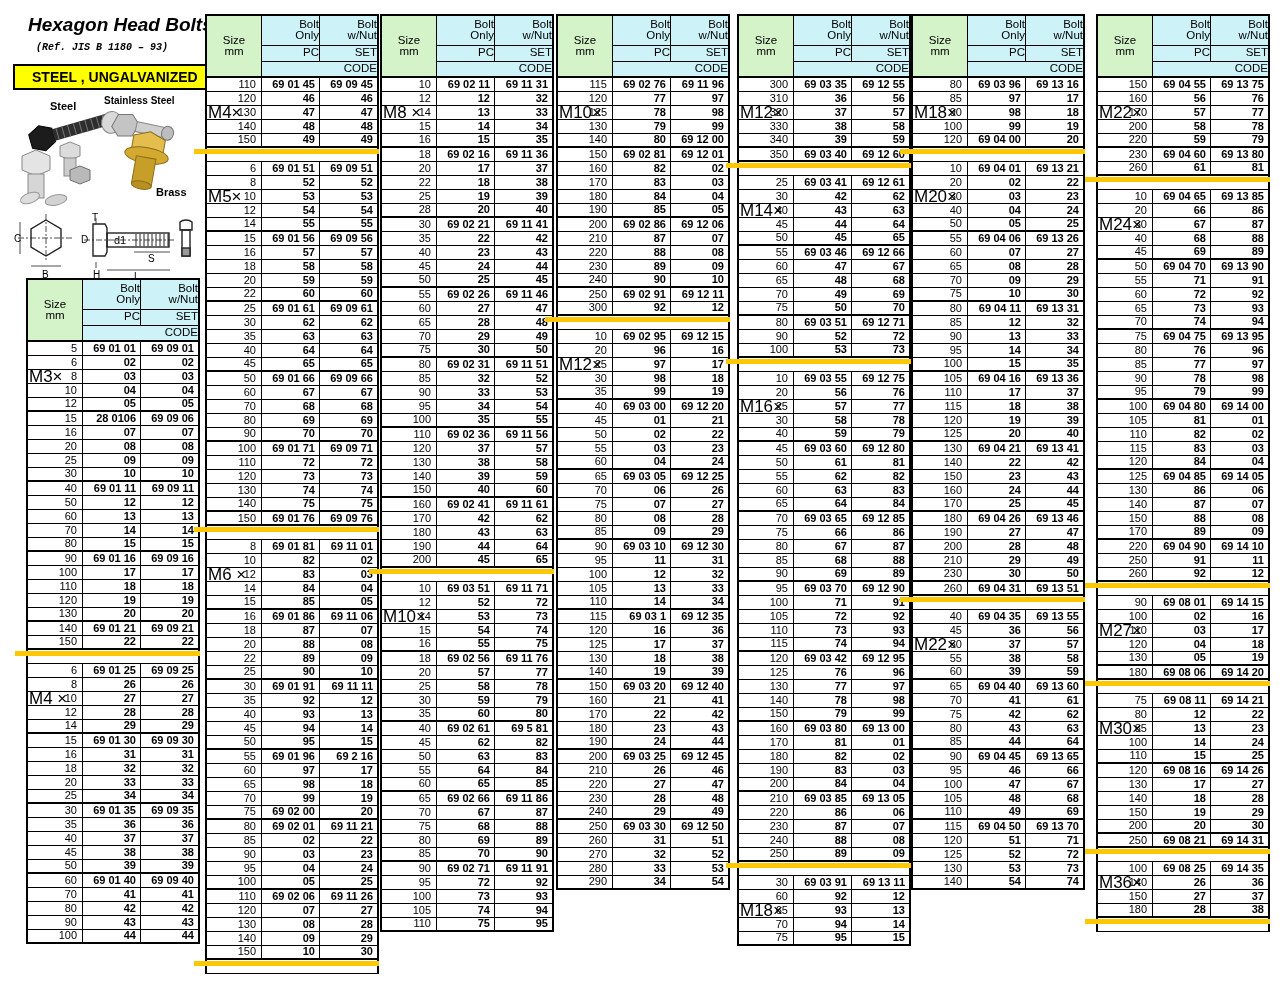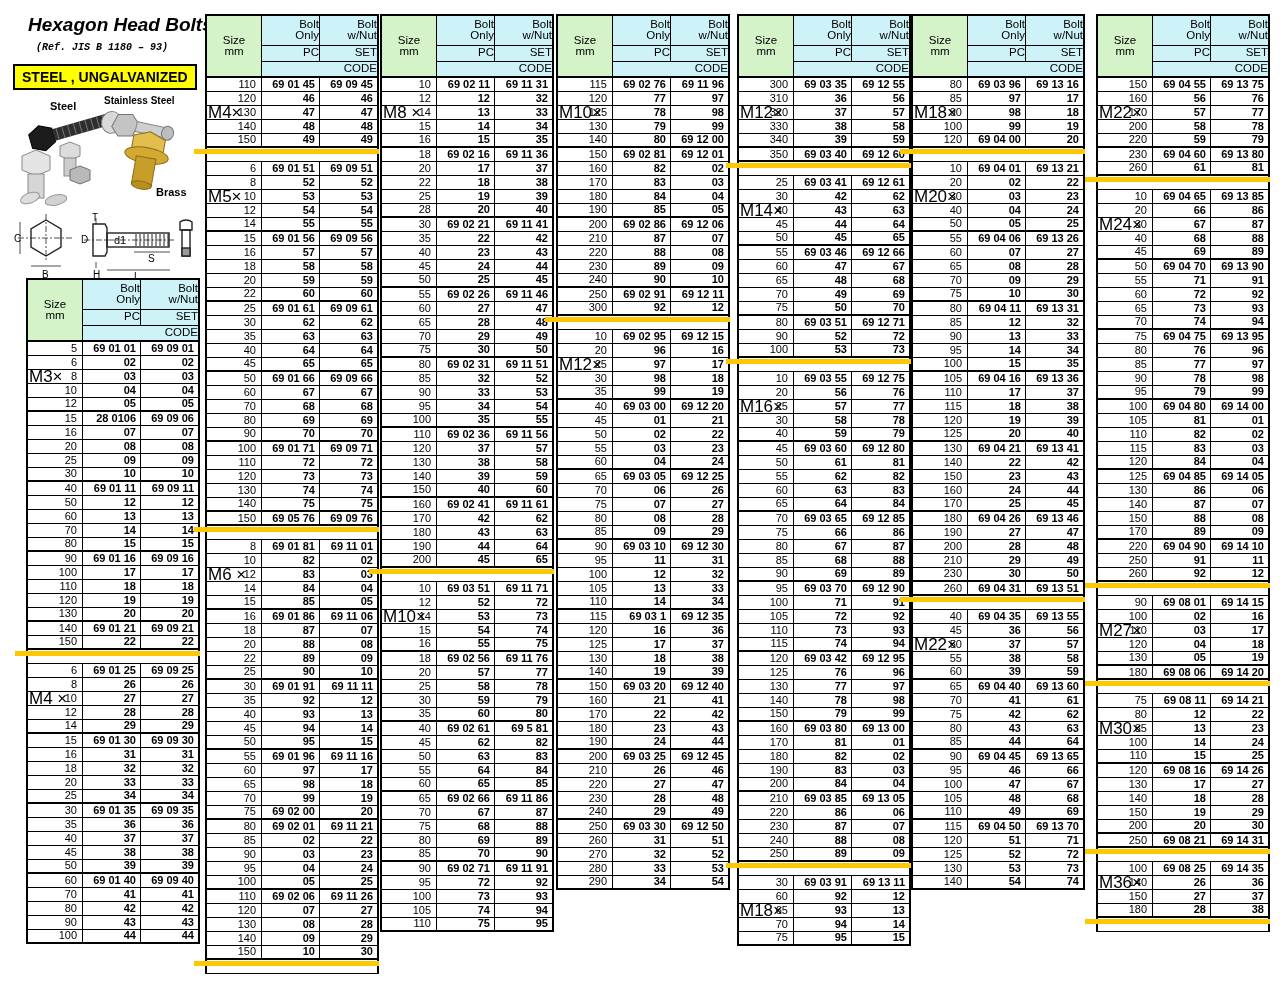--- a/index.html
+++ b/index.html
@@ -4,21 +4,21 @@
 <style>
   html,body{margin:0;padding:0;}
   body{
     width:1286px;height:984px;position:relative;background:#ffffff;color:#000;
     font-family:"Liberation Sans", sans-serif;overflow:hidden;
   }
   .title{position:absolute;left:28px;top:14px;font-style:italic;font-weight:bold;font-size:19px;}
   .subtitle{position:absolute;left:36px;top:42px;font-style:italic;font-weight:bold;font-size:10px;font-family:Liberation Mono, monospace;}
   .banner{
     position:absolute;left:13px;top:64px;background:var(--banner,#ffff00);
-    border:2px solid #000;font-weight:bold;font-size:14px;padding:3px 7px;white-space:nowrap;
+    border:2px solid #000;font-weight:bold;font-size:14px;padding:3px 17px;white-space:nowrap;
   }
   .photos{position:absolute;left:8px;top:94px;}
   .diagram{position:absolute;left:8px;top:212px;}
   .bolt-table{
     position:absolute;border-collapse:collapse;table-layout:fixed;
     font-size:11px;border:2px solid #000;background:#fff;
   }
   .bolt-table.ends-yellow{border-bottom:none;}
   .bolt-table th,.bolt-table td{border:1px solid #000;padding:0;line-height:1;}
   .bolt-table thead{border-bottom:2px solid #000;}
@@ -569,21 +569,21 @@
         </tr>
         <tr>
           <td class="csize"><span class="szv">140</span></td>
           <td class="cpc">75</td>
           <td class="cset">75</td>
         </tr>
       </tbody>
       <tbody class="grp">
         <tr>
           <td class="csize"><span class="szv">150</span></td>
-          <td class="cpc">69 05 76</td>
+          <td class="cpc">69 01 76</td>
           <td class="cset">69 09 76</td>
         </tr>
       </tbody>
       <tbody class="ysep">
         <tr>
           <td colspan="3">
             <div class="yline"></div>
           </td>
         </tr>
       </tbody>
@@ -665,21 +665,21 @@
         <tr>
           <td class="csize"><span class="szv">50</span></td>
           <td class="cpc">95</td>
           <td class="cset">15</td>
         </tr>
       </tbody>
       <tbody class="grp">
         <tr>
           <td class="csize"><span class="szv">55</span></td>
           <td class="cpc">69 01 96</td>
-          <td class="cset">69 11 16</td>
+          <td class="cset">69 2 16</td>
         </tr>
         <tr>
           <td class="csize"><span class="szv">60</span></td>
           <td class="cpc">97</td>
           <td class="cset">17</td>
         </tr>
         <tr>
           <td class="csize"><span class="szv">65</span></td>
           <td class="cpc">98</td>
           <td class="cset">18</td>

